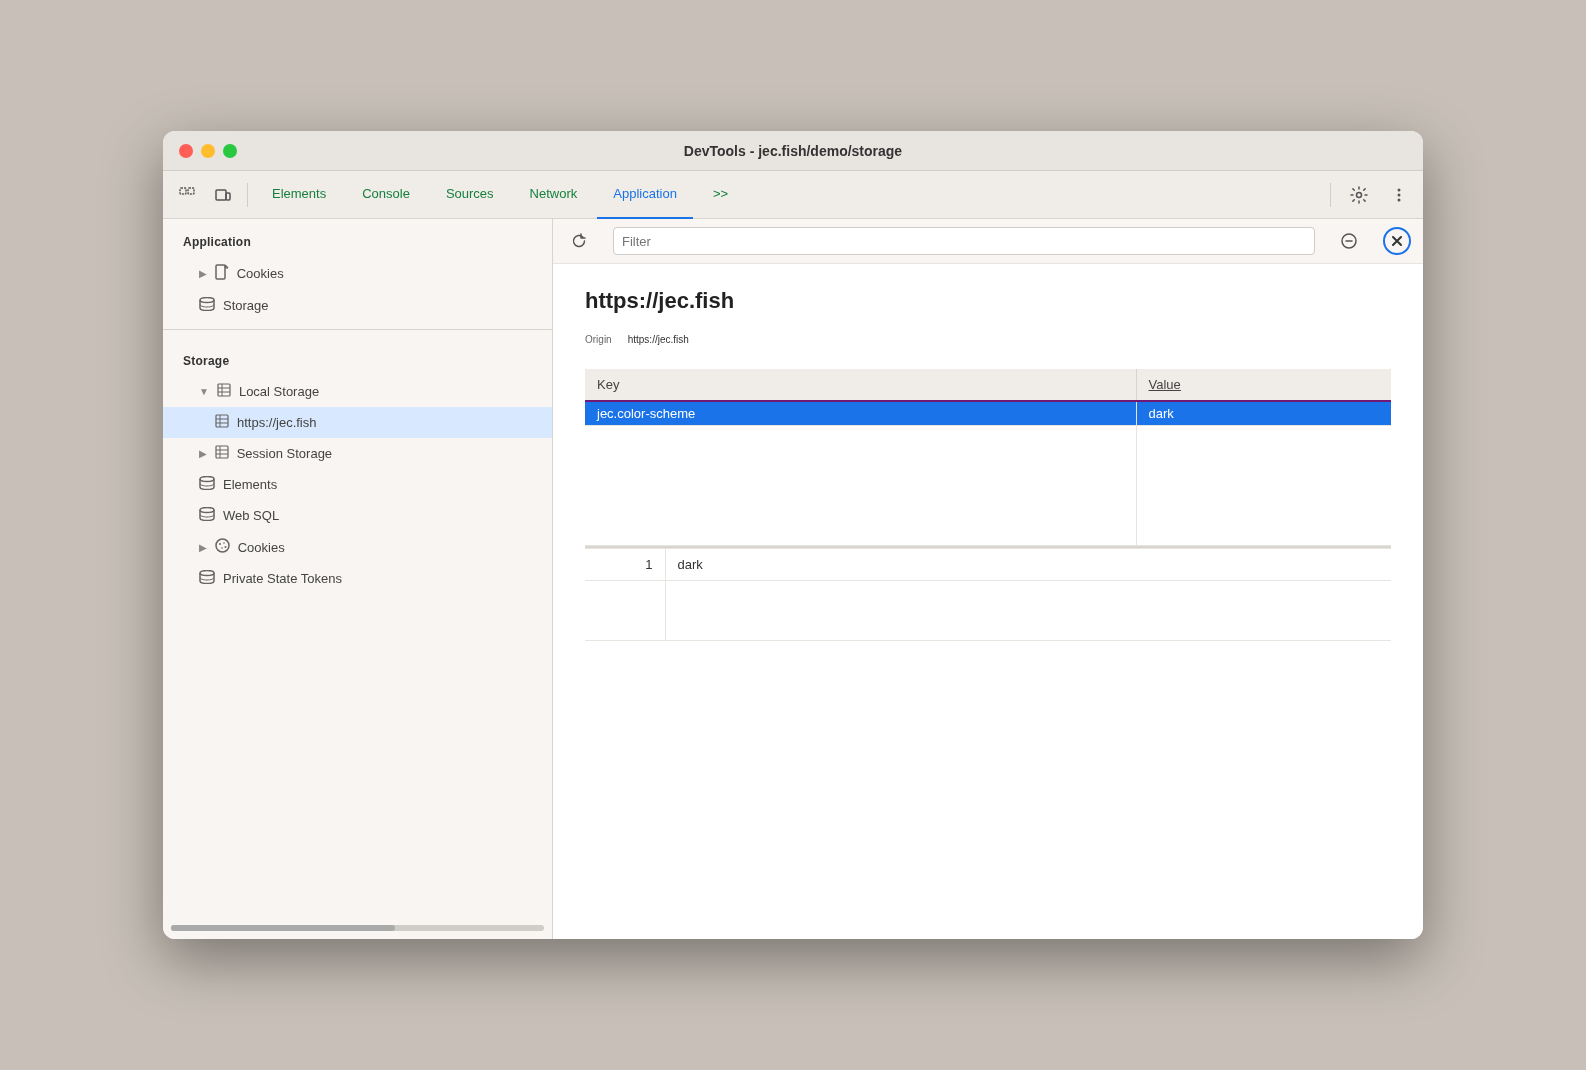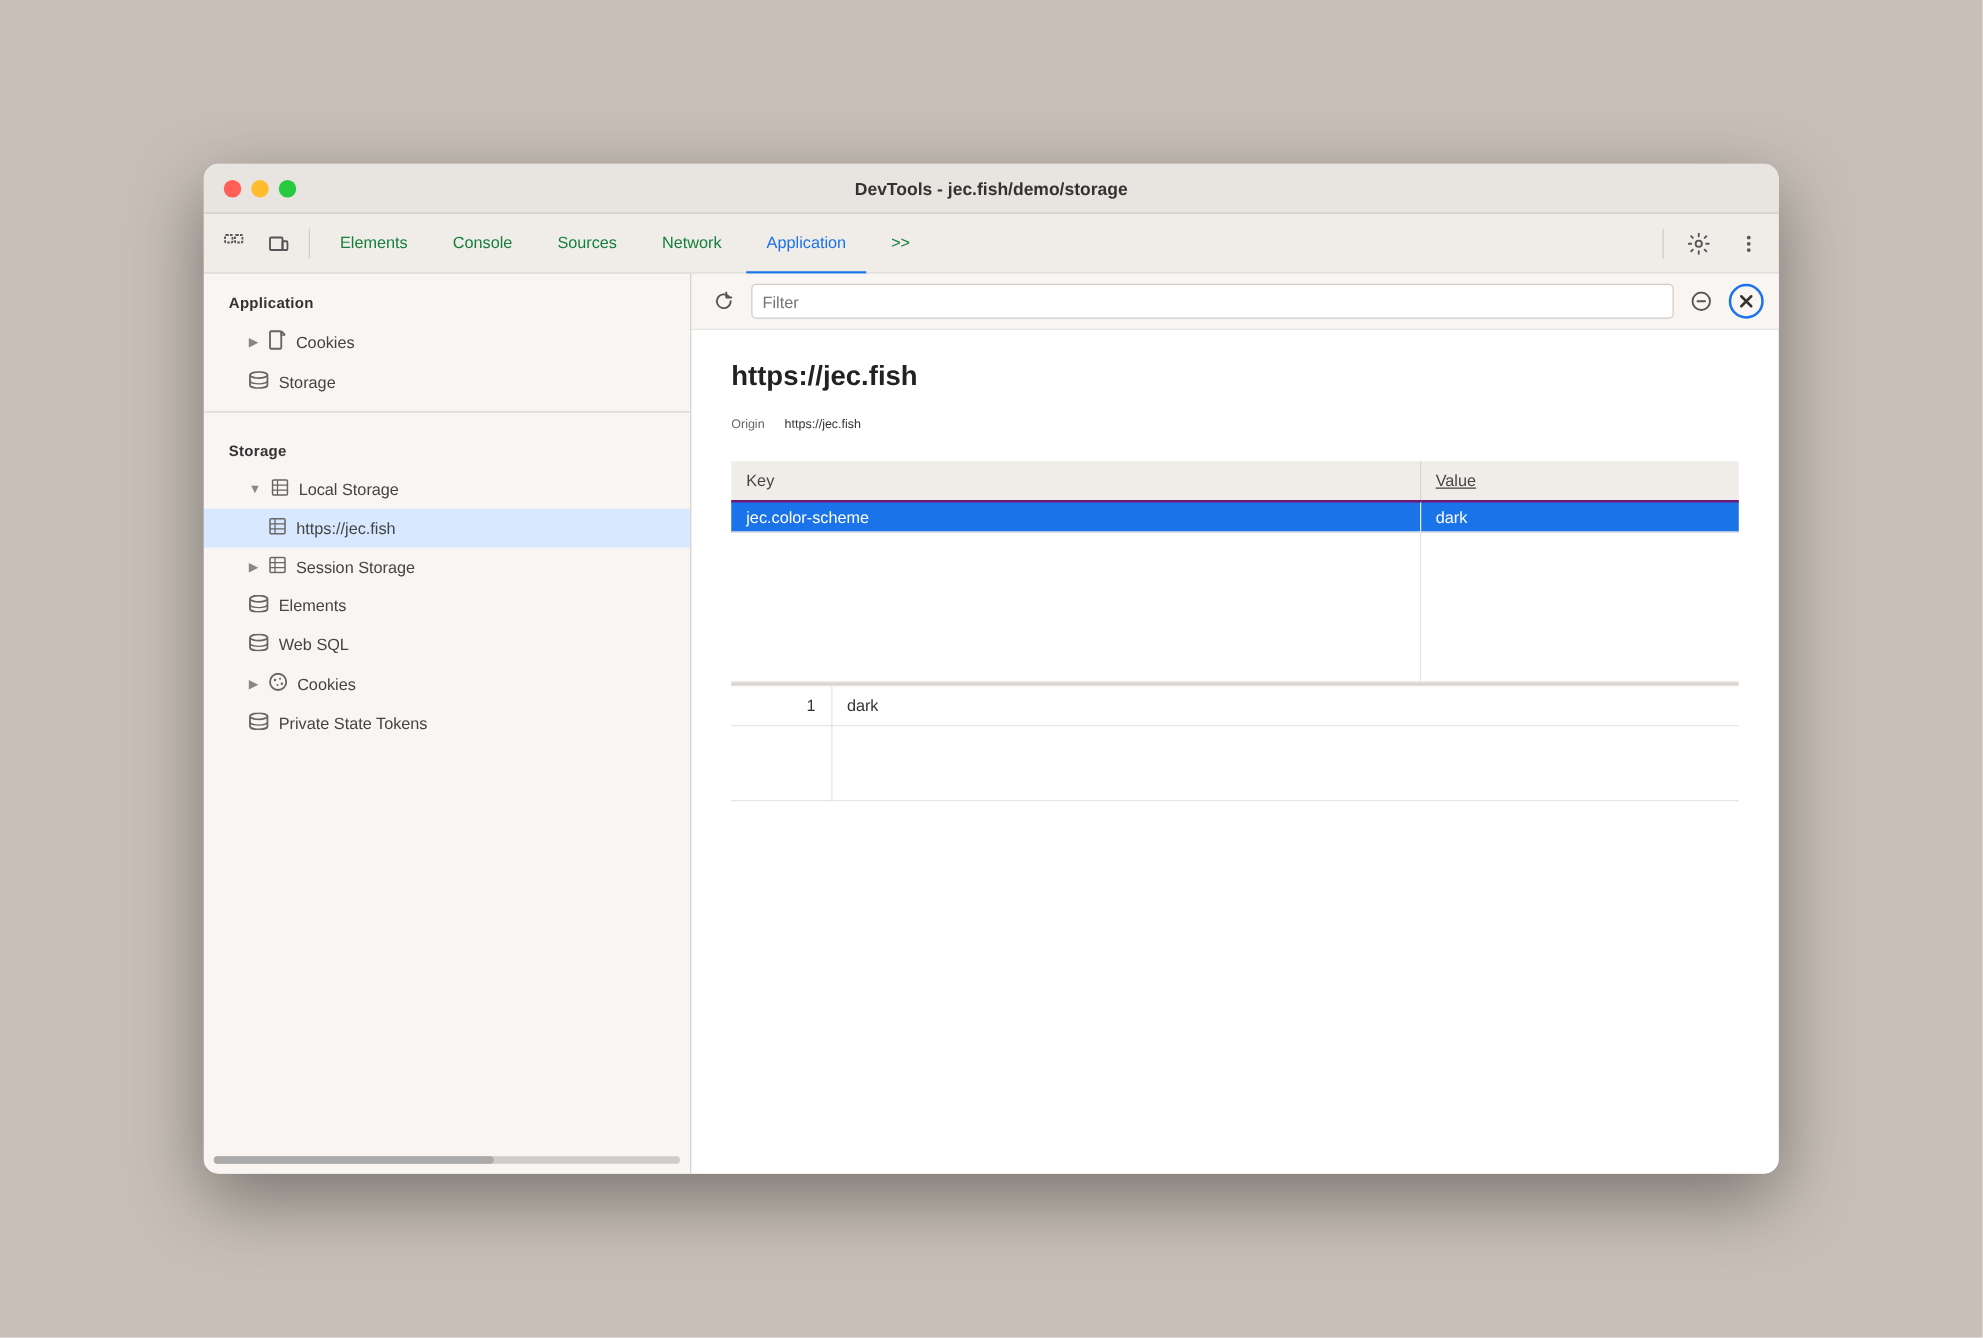--- a/index.html
+++ b/index.html
@@ -159,21 +159,21 @@
     .panel {
       flex: 1;
       background: #fff;
       display: flex;
       flex-direction: column;
     }
     .panel-toolbar {
       display: flex;
       align-items: center;
       padding: 8px 12px;
-      gap: 8px;
+      gap: 20px;
       border-bottom: 1px solid #e8e4e0;
       background: #f8f5f2;
     }
     .panel-toolbar-btn {
       width: 28px;
       height: 28px;
       display: flex;
       align-items: center;
       justify-content: center;
       cursor: pointer;

